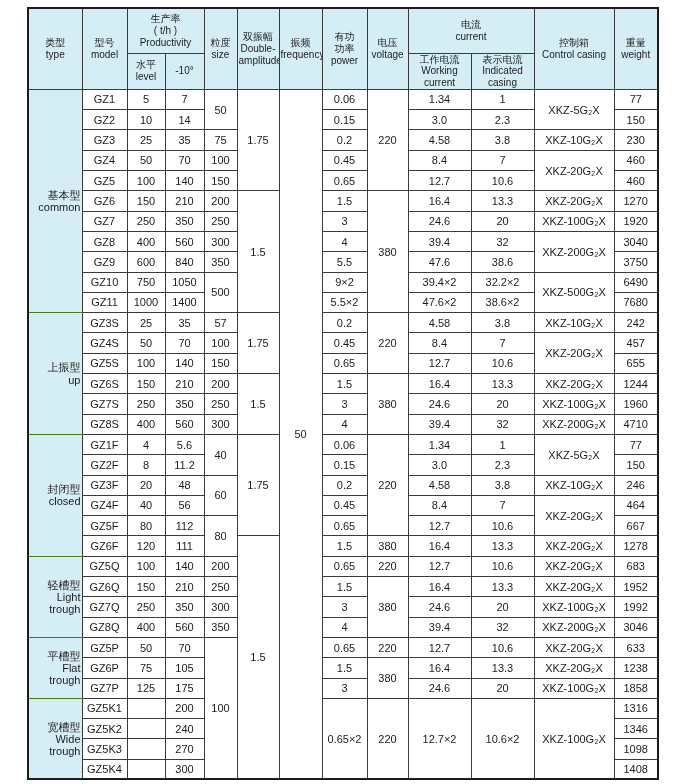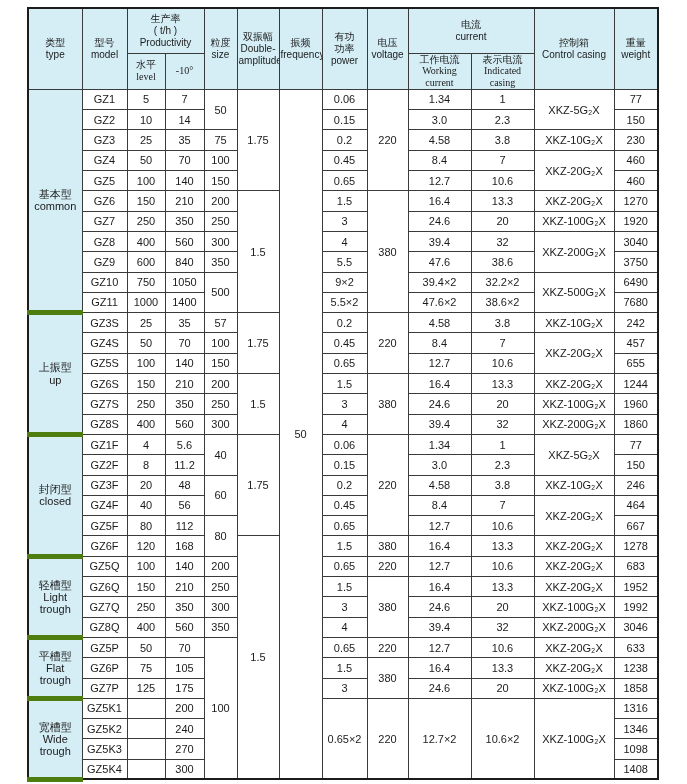--- a/index.html
+++ b/index.html
@@ -31,35 +31,36 @@
     font-weight: normal;
     font-size: 10px;
     line-height: 1.18;
   }
   table.spec td {
     font-size: 11px;
     line-height: 1.1;
     background: #ffffff;
   }
   thead tr.h1 { height: 45px; }
-  thead tr.h2 { height: 34px; font-family: Liberation Serif, serif; }
+  thead tr.h2 { height: 34px; }
   tbody tr { height: 20.3px; }
 
   
   th.grp-prod { border-bottom: none; }
   
   th.sub { border-bottom: 2px solid #4a90c8; }
   th.sub-left { border-right: 1px solid #4a90c8; }
 
   
   table.spec td.sec {
     background: #d5eef6;
     border-top: 1px solid #4a90c8;
-    border-bottom: 5px solid #4d7c0f;
+    border-bottom: 1px solid #4d7c0f;
     font-size: 11px;
+    text-align: right;
   }
 </style>
 </head>
 <body>
 
 <div class="page">
   <div class="table-wrap">
     <table class="spec">
       <colgroup>
         <col style="width:54px">
@@ -301,21 +302,21 @@
           </tr>
           <tr>
             <td>GZ8S</td>
             <td>400</td>
             <td>560</td>
             <td>300</td>
             <td>4</td>
             <td>39.4</td>
             <td>32</td>
             <td>XKZ-200G₂X</td>
-            <td>1860</td>
+            <td>4710</td>
           </tr>
           <tr>
             <td rowspan="6" class="sec">封闭型
 closed</td>
             <td>GZ1F</td>
             <td>4</td>
             <td>5.6</td>
             <td rowspan="2">40</td>
             <td rowspan="5">1.75</td>
             <td>0.06</td>
@@ -361,21 +362,21 @@
             <td>112</td>
             <td rowspan="2">80</td>
             <td>0.65</td>
             <td>12.7</td>
             <td>10.6</td>
             <td>667</td>
           </tr>
           <tr>
             <td>GZ6F</td>
             <td>120</td>
-            <td>168</td>
+            <td>111</td>
             <td rowspan="12">1.5</td>
             <td>1.5</td>
             <td>380</td>
             <td>16.4</td>
             <td>13.3</td>
             <td>XKZ-20G₂X</td>
             <td>1278</td>
           </tr>
           <tr>
             <td rowspan="4" class="sec">轻槽型

